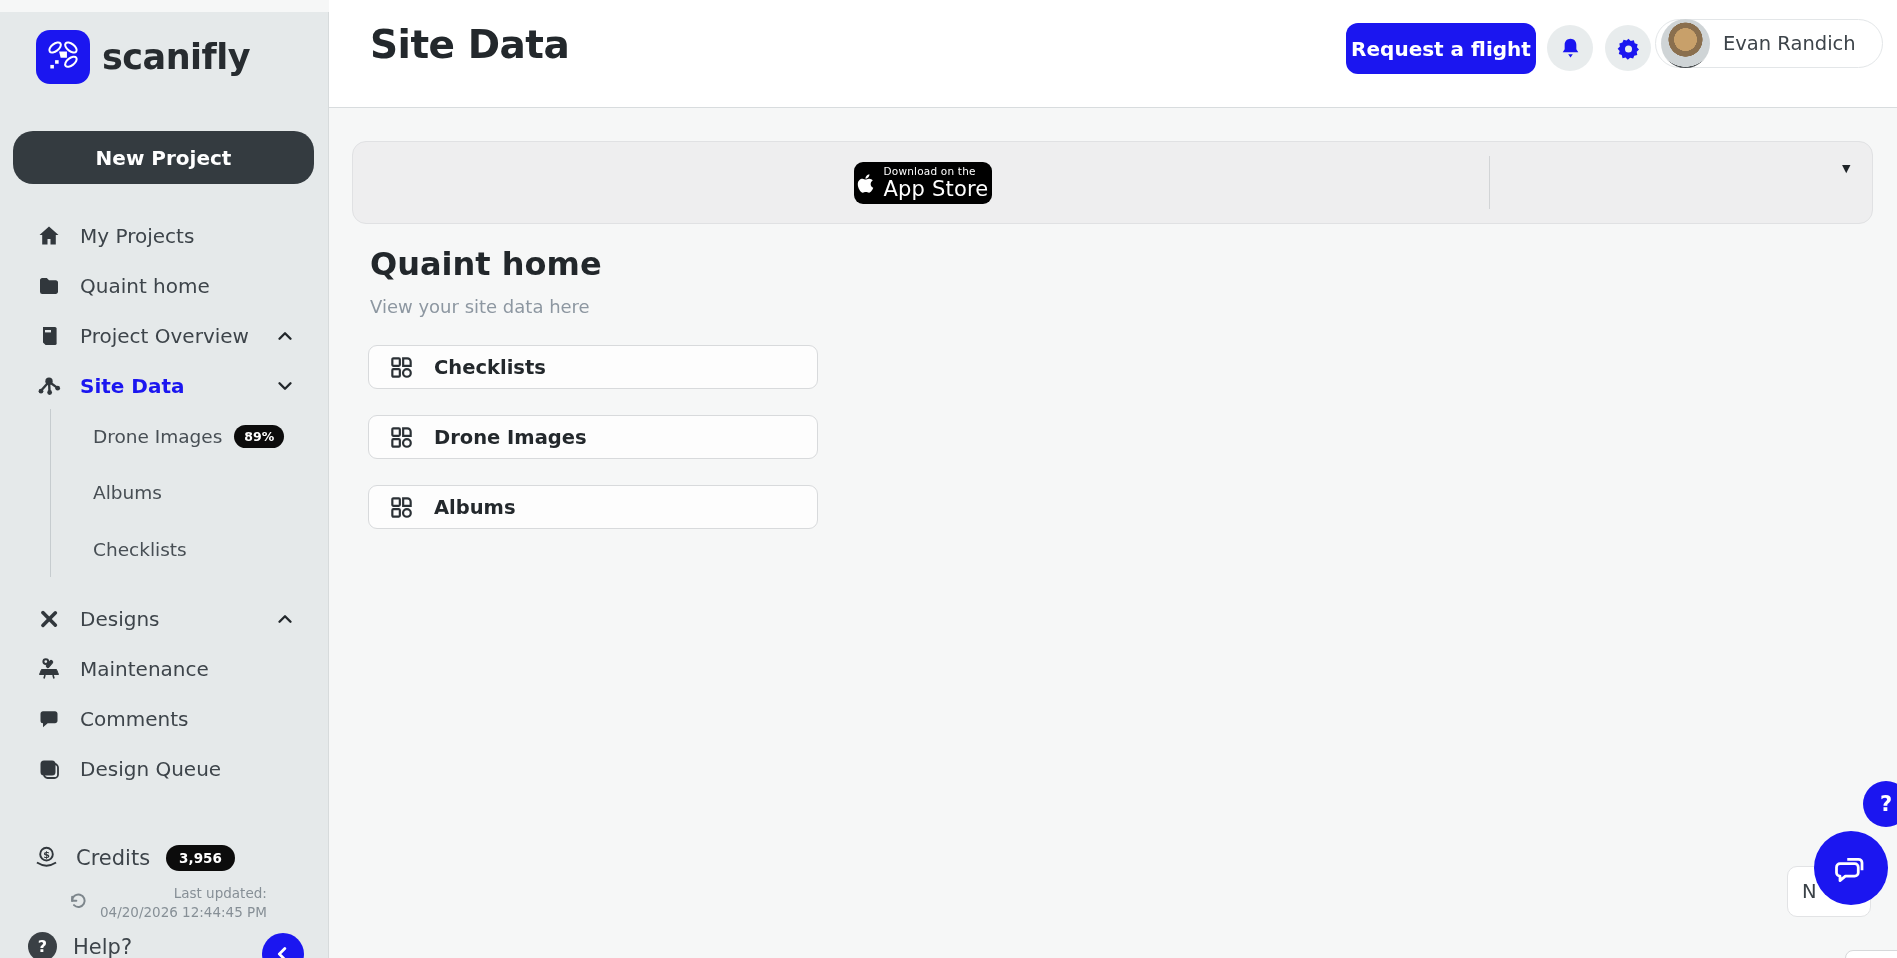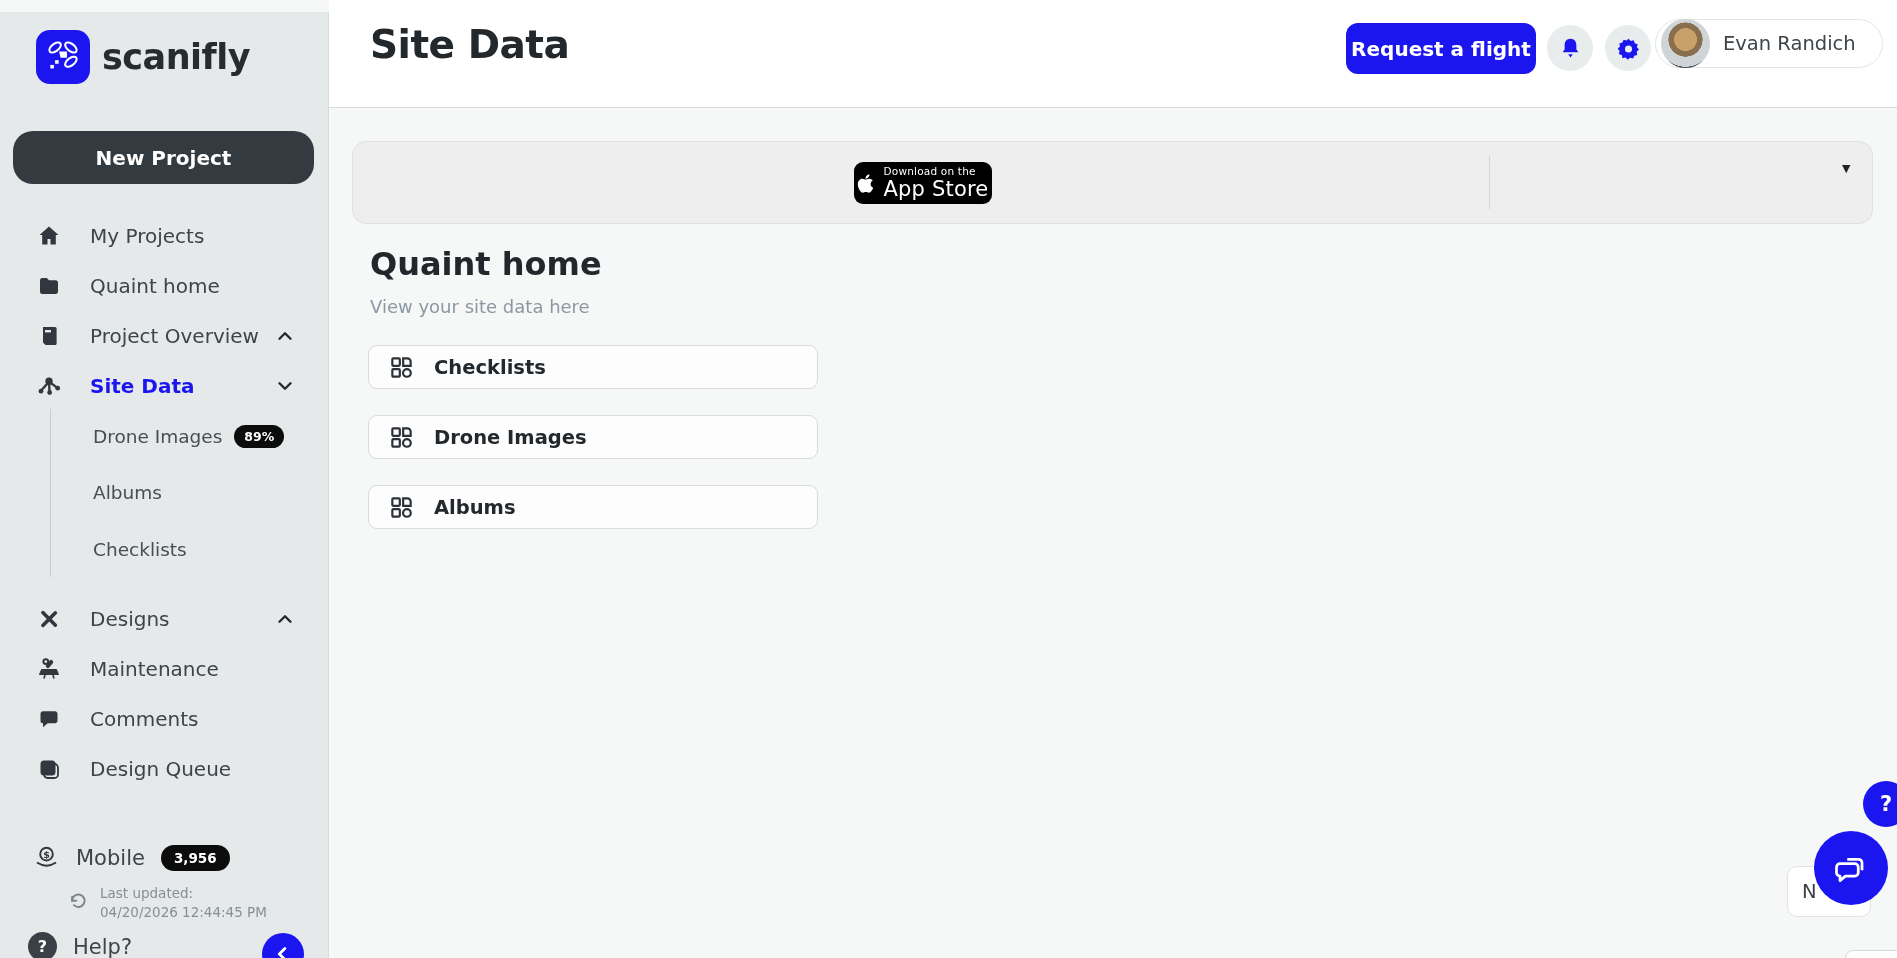--- a/index.html
+++ b/index.html
@@ -11,37 +11,37 @@
   .sidebar { position:absolute; left:0; top:0; width:329px; height:958px;
     background:#e5e9ea; border-right:1px solid #d7dbdc; z-index:5;margin-top:12px; }
   .logo-row { position:absolute; left:36px; top:18px; display:flex; align-items:center; gap:12px; cursor:pointer; }
   .logo-mark { width:54px; height:54px; background:#1b16f0; border-radius:14px;
     display:flex; align-items:center; justify-content:center; }
   .logo-text { font-size:35px; font-weight:600; color:#272c30; letter-spacing:-0.5px; }
   .new-project { position:absolute; left:13px; top:119px; width:301px; height:53px;
     background:#343b40; color:#fff; border:none; border-radius:20px;
     font-size:20px; font-weight:700; cursor:pointer; font-family:inherit; }
   .nav-item { position:absolute; left:0; width:329px; height:42px; display:flex;
-    align-items:center; padding-left:36px; gap:28px; cursor:pointer;
+    align-items:center; padding-left:36px; gap:18px; cursor:pointer;
     font-size:20px; font-weight:500; color:#3d444a; }
   .nav-item .ic { width:26px; height:26px; flex:0 0 26px; display:flex; align-items:center; justify-content:center; color:#31373c; }
   .nav-item.active { color:#1b16f0; font-weight:700; }
   .chev { position:absolute; right:33px; top:50%; transform:translateY(-50%); color:#23282c; display:flex; }
   .sub-line { position:absolute; left:50px; top:397px; width:1px; height:168px; background:#c6cccf; }
   .sub-item { position:absolute; left:93px; height:34px; display:flex; align-items:center; gap:12px;
     font-size:18.5px; color:#474e54; cursor:pointer; }
   .pill-badge { background:#0c0c0c; color:#fff; border-radius:999px; font-weight:700; }
   .badge-sm { font-size:12.5px; padding:4px 10px; }
   .badge-md { font-size:13.5px; padding:5px 13px; }
   .credits-row { position:absolute; left:33px; top:832px; display:flex; align-items:center; gap:16px;
     font-size:21px; color:#3d444a; cursor:pointer; }
   .credits-row .ic { color:#31373c; display:flex; }
   .updated-row { position:absolute; left:68px; top:872px; display:flex; align-items:flex-start; gap:12px; }
   .updated-row .ic { color:#7d868c; margin-top:6px; cursor:pointer; display:flex; }
-  .updated-text { font-size:13.5px; line-height:19px; color:#868f96; }
+  .updated-text { font-size:13.5px; line-height:19px; color:#868f96;text-align:right; }
   .help-row { position:absolute; left:28px; top:920px; display:flex; align-items:center; gap:16px;
     font-size:21px; color:#3d444a; cursor:pointer; }
   .help-circle { width:29px; height:29px; border-radius:50%; background:#3a4045; color:#fff;
     font-size:16px; font-weight:700; display:flex; align-items:center; justify-content:center; }
   .collapse-btn { position:absolute; left:262px; top:921px; width:42px; height:42px; border-radius:50%;
     background:#1b16f0; border:none; cursor:pointer; display:flex; align-items:center; justify-content:center; z-index:6; }
 
   
   .header { position:absolute; left:329px; top:0; width:1568px; height:108px; background:#ffffff;
     border-bottom:1px solid #d8dcde; }
@@ -228,21 +228,21 @@
     </div>
 
     <div class="credits-row">
       <span class="ic">
         <svg width="27" height="27" viewBox="0 0 24 24" fill="none" stroke="currentColor" stroke-width="1.7">
           <circle cx="12" cy="9" r="5.6"></circle>
           <text x="12" y="12.2" text-anchor="middle" font-size="8.5" font-weight="bold" fill="currentColor" stroke="none">$</text>
           <path d="M3.5 16.5 q8.5 5.5 17 0"></path>
         </svg>
       </span>
-      <span>Mobile</span>
+      <span>Credits</span>
       <span class="pill-badge badge-md">3,956</span>
     </div>
 
     <div class="updated-row">
       <span class="ic">
         <svg width="20" height="20" viewBox="0 0 24 24" fill="none" stroke="currentColor" stroke-width="2.4" stroke-linecap="round">
           <path d="M5 13 a7.5 7.5 0 1 1 2.2 5.2"></path>
             <polyline points="5,8 5,13 10,13" fill="none"></polyline>
         </svg>
       </span>

